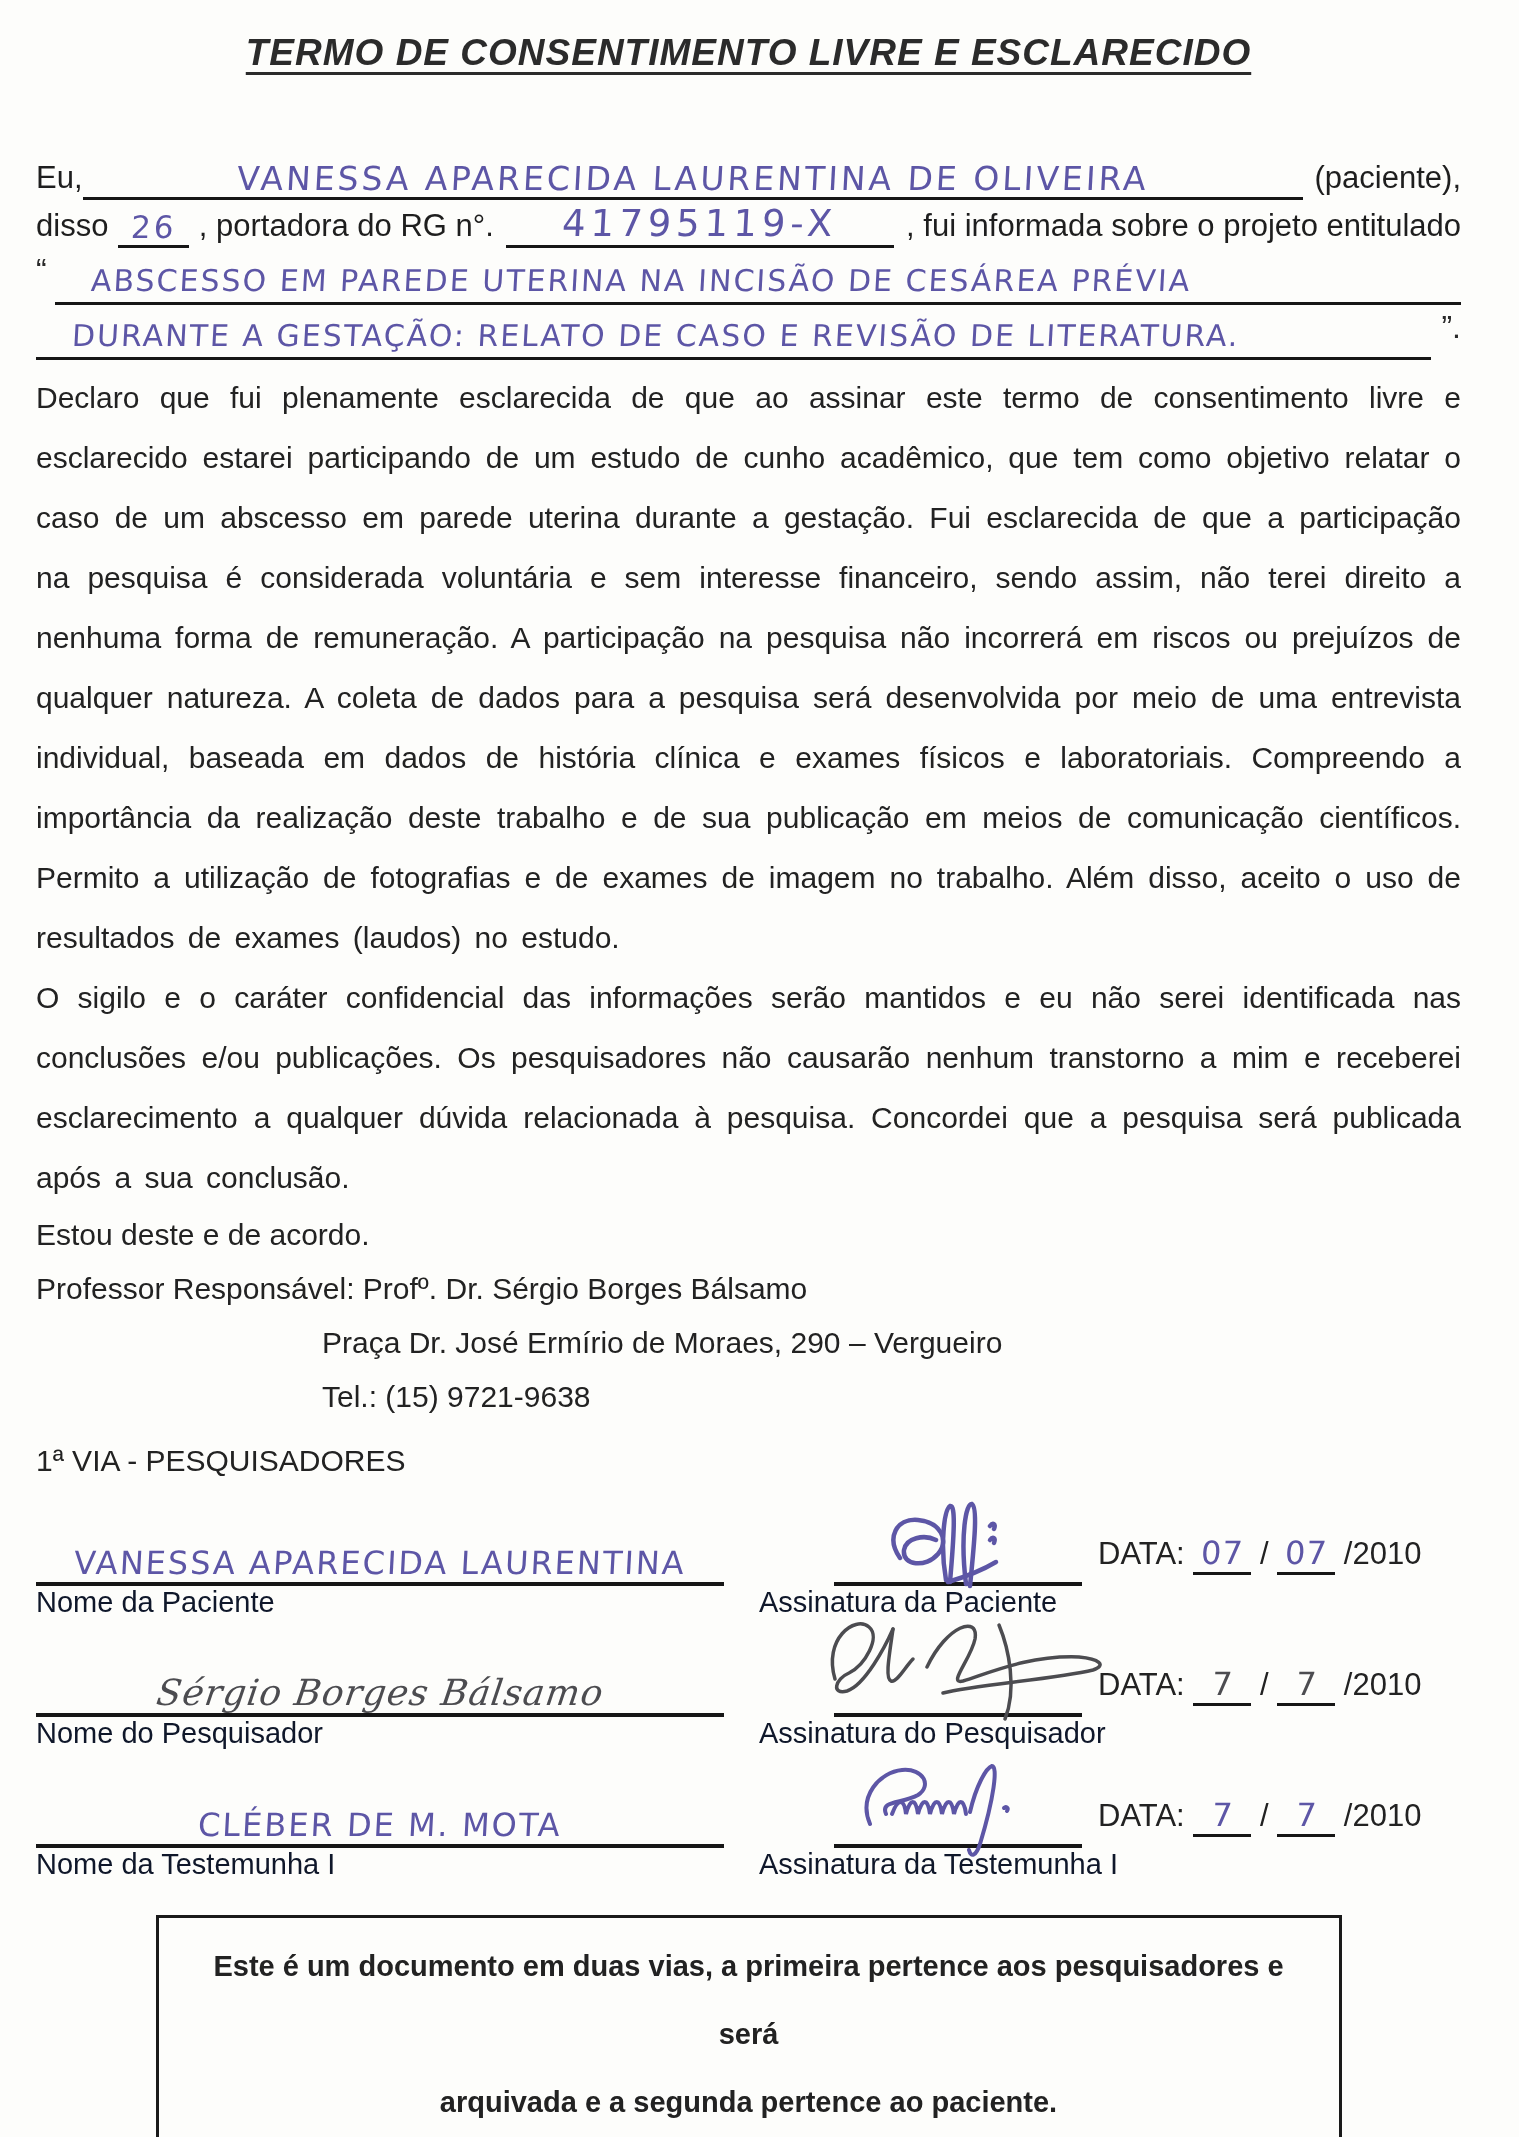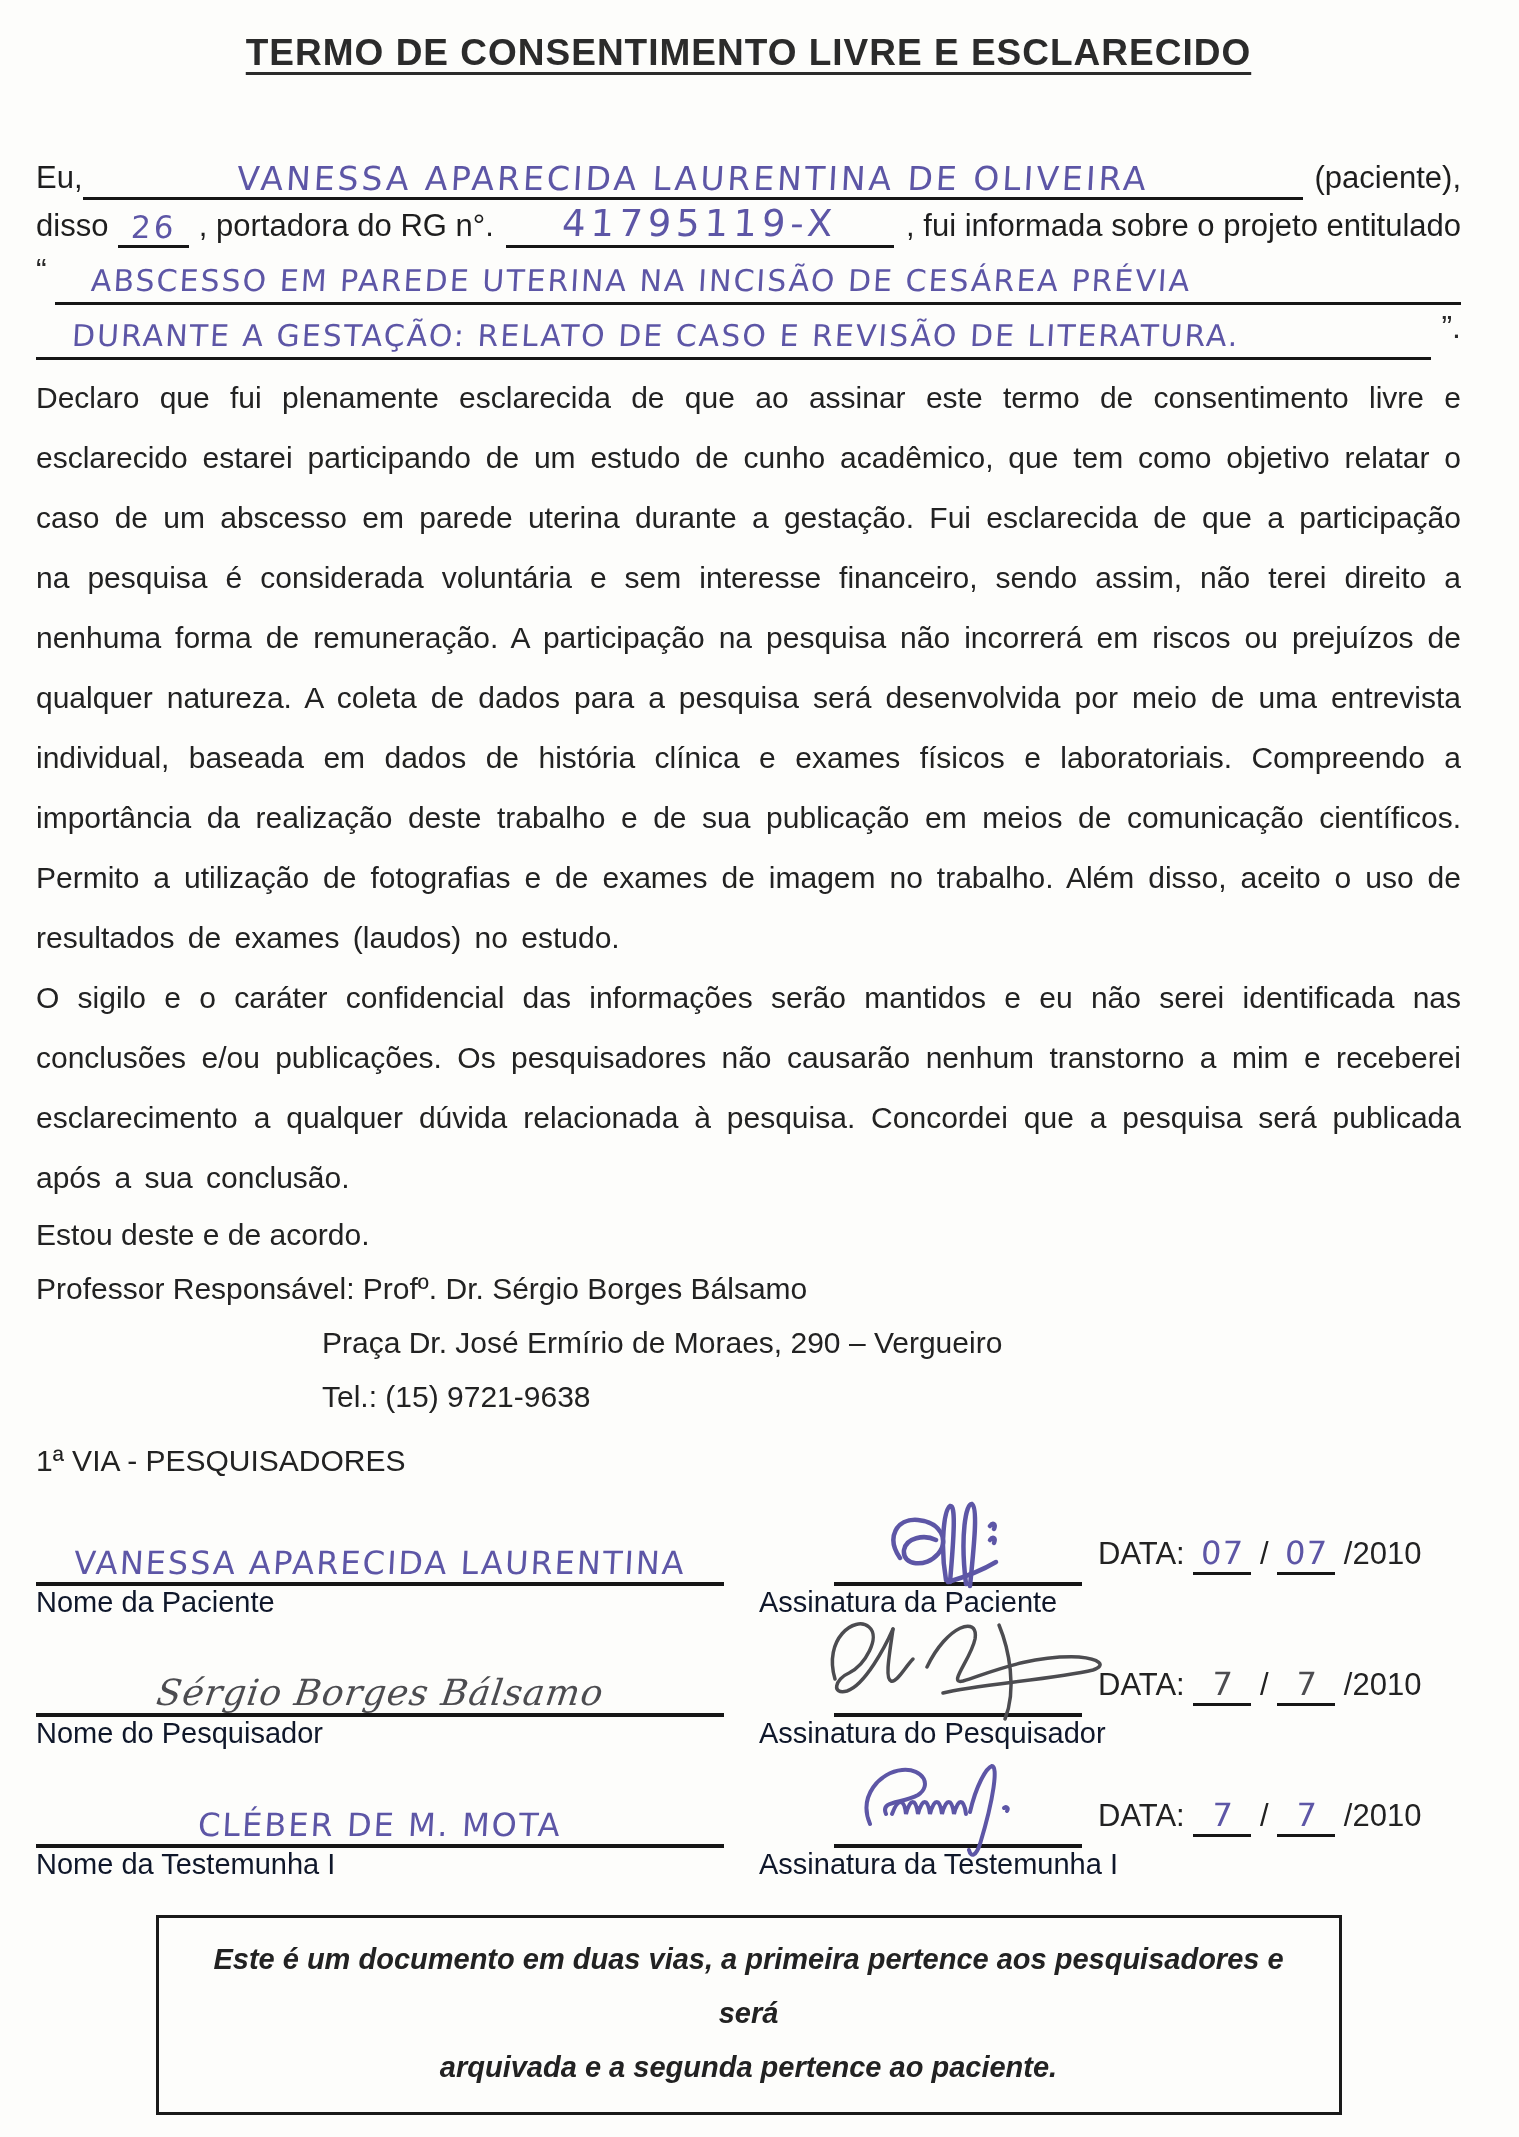--- a/index.html
+++ b/index.html
@@ -19,20 +19,21 @@
   .doc-title {
     text-align: center;
     font-size: 37px;
     font-weight: 700;
     letter-spacing: 1px;
     color: #2b2b2b;
     text-decoration: underline;
     text-decoration-thickness: 3px;
     text-underline-offset: 7px;
     margin-top: 6px;
+    font-style: italic;
   }
 
   
   .hw {
     font-family: "DejaVu Sans", sans-serif;
     color: #5d56a6;
     display: inline-block;
     transform: skewX(-3deg);
     letter-spacing: 3px;
     white-space: nowrap;
@@ -123,21 +124,21 @@
   }
 
   
   .notice-box {
     margin: 34px auto 0;
     width: 1186px;
     border: 3px solid #1a1a1a;
     text-align: center;
     padding: 14px 30px 18px;
   }
-  .notice-line { font-size: 29px; font-weight: 700; line-height: 54px; color: #222; font-style: italic; }
+  .notice-line { font-size: 29px; font-weight: 700; line-height: 68px; color: #222; }
 </style>
 </head>
 <body>
 
 <div class="page">
   <div class="content">
 
     <div class="doc-title">TERMO DE CONSENTIMENTO LIVRE E ESCLARECIDO</div>
 
     <div class="form-area">

